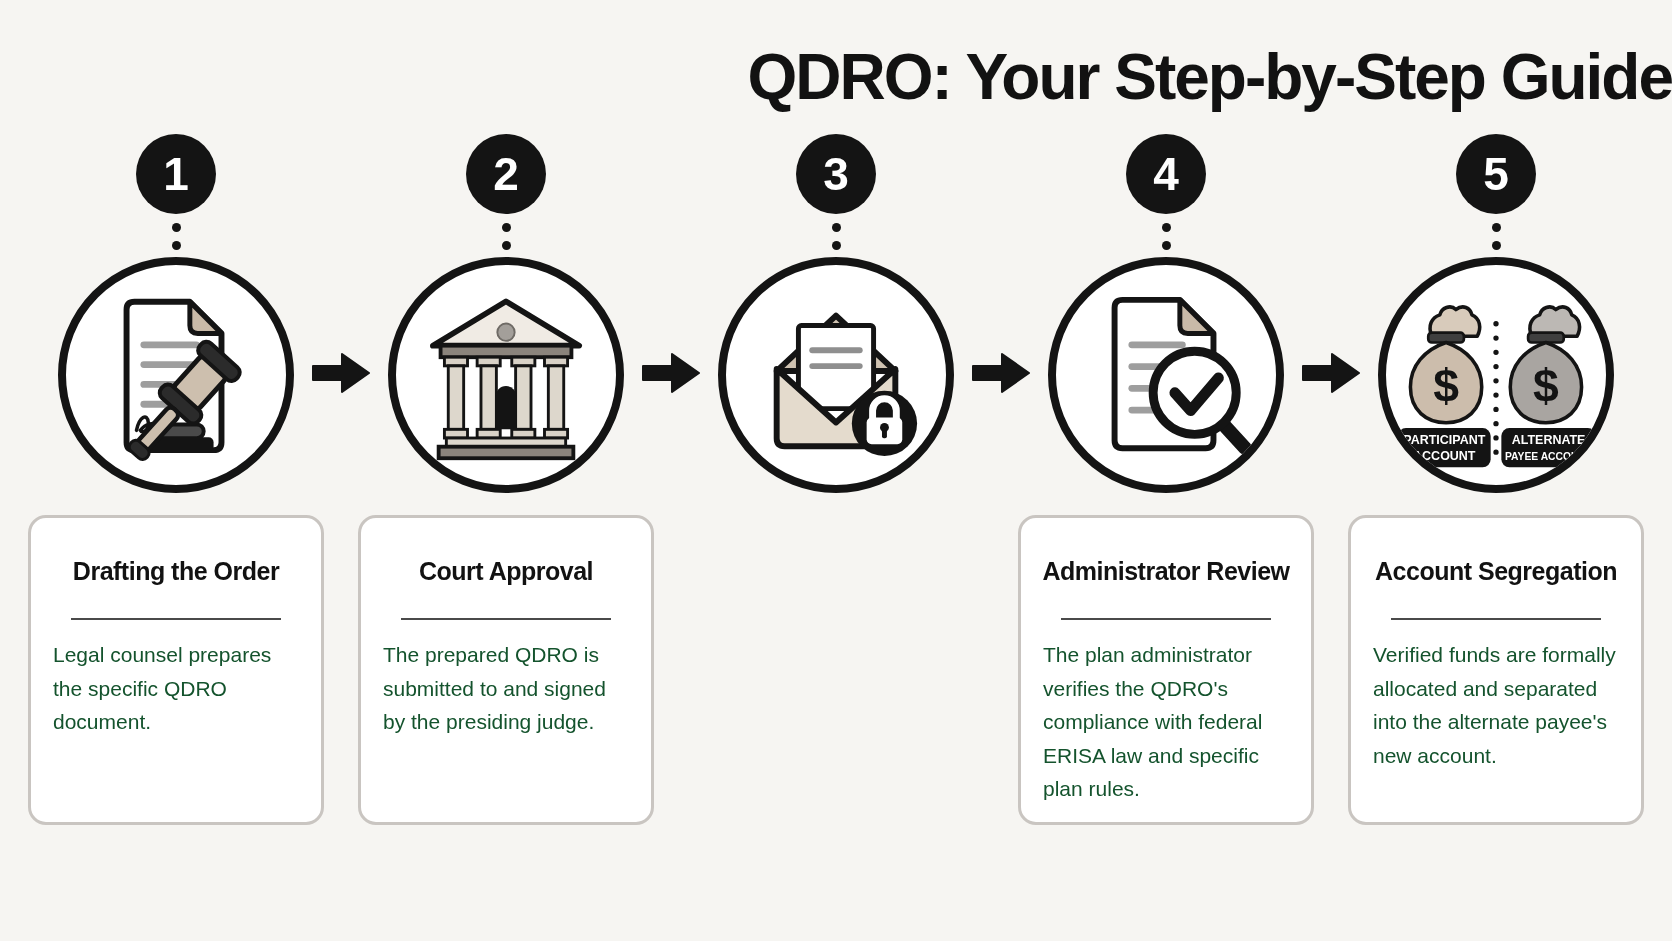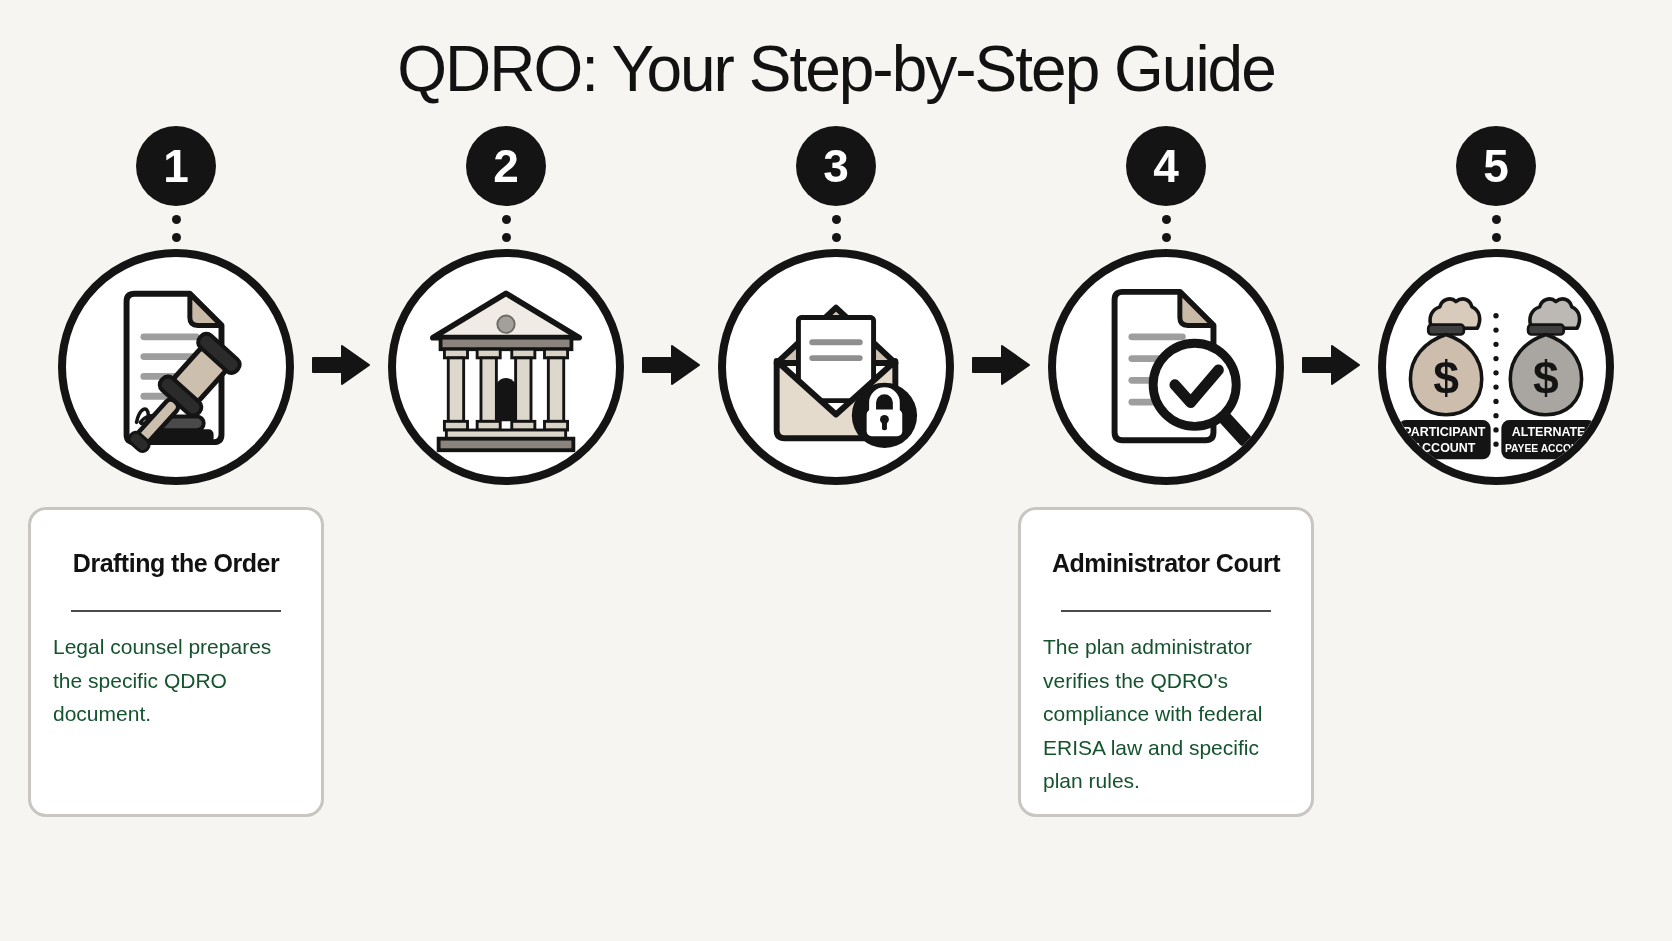--- a/index.html
+++ b/index.html
@@ -4,26 +4,26 @@
 <style>
   * { margin: 0; padding: 0; box-sizing: border-box; }
   html, body {
     width: 1672px; height: 941px;
     background: #f6f5f2;
     font-family: "Liberation Sans", "DejaVu Sans", sans-serif;
     color: #161616;
     overflow: hidden;
   }
   .page-title {
-    text-align: center;
+    text-align: right;
     font-size: 64px;
-    font-weight: 400;
+    font-weight: 700;
     letter-spacing: -2px;
     font-stretch: condensed;
-    margin-top: 32px;
+    margin-top: 40px;
     color: #121212;
   }
   .steps-area {
     position: relative;
     margin-top: 20px;
   }
   .steps-grid {
     display: grid;
     grid-template-columns: repeat(5, 1fr);
     column-gap: 34px;
@@ -157,20 +157,25 @@
           <rect x="100" y="83" width="16" height="66" fill="#ddd7cc" stroke="#141414" stroke-width="3"></rect>
           <rect x="96" y="149" width="24" height="9" fill="#d9d2c7" stroke="#141414" stroke-width="3"></rect>
           <rect x="130" y="74" width="24" height="9" fill="#d9d2c7" stroke="#141414" stroke-width="3"></rect>
           <rect x="134" y="83" width="16" height="66" fill="#ddd7cc" stroke="#141414" stroke-width="3"></rect>
           <rect x="130" y="149" width="24" height="9" fill="#d9d2c7" stroke="#141414" stroke-width="3"></rect>
           <path d="M79 149 v-34 a11 11 0 0 1 22 0 v34 Z" fill="#141414"></path>
           <rect x="28" y="158" width="124" height="9" fill="#ddd7cc" stroke="#141414" stroke-width="3"></rect>
           <rect x="20" y="167" width="140" height="12" fill="#8b847c" stroke="#141414" stroke-width="4"></rect>
         </svg>
       </div>
+      <div class="card">
+        <div class="card-title">Court Approval</div>
+        <div class="divider"></div>
+        <div class="card-desc">The prepared QDRO is submitted to and signed by the presiding judge.</div>
+      </div>
     </div>
 
     <div class="step-col">
       <div class="num-badge">
         <span>3</span>
       </div>
       <div class="dots">
           <i></i>
           <i></i>
         </div>
@@ -205,21 +210,21 @@
           <rect x="52" y="56" width="58" height="7" rx="3.5" fill="#9e9e9e"></rect>
           <rect x="52" y="78" width="58" height="7" rx="3.5" fill="#9e9e9e"></rect>
           <rect x="52" y="100" width="48" height="7" rx="3.5" fill="#9e9e9e"></rect>
           <rect x="52" y="122" width="40" height="7" rx="3.5" fill="#9e9e9e"></rect>
           <line x1="148" y1="140" x2="170" y2="164" stroke="#141414" stroke-width="14" stroke-linecap="round"></line>
           <circle cx="119" cy="108" r="42" fill="#ffffff" stroke="#141414" stroke-width="9"></circle>
           <path d="M99 108 l16 18 28 -33" fill="none" stroke="#141414" stroke-width="11" stroke-linecap="round" stroke-linejoin="round"></path>
         </svg>
       </div>
       <div class="card">
-        <div class="card-title">Administrator Court</div>
+        <div class="card-title">Administrator Review</div>
         <div class="divider"></div>
         <div class="card-desc">The plan administrator verifies the QDRO's compliance with federal ERISA law and specific plan rules.</div>
       </div>
     </div>
 
     <div class="step-col">
       <div class="num-badge">
         <span>5</span>
       </div>
       <div class="dots">
@@ -241,20 +246,25 @@
           <text x="176" y="136" text-anchor="middle" font-size="52" font-weight="800" fill="#141414">$</text>
 
           <rect x="10" y="165" width="104" height="44" rx="9" fill="#141414"></rect>
           <text x="62" y="183" text-anchor="middle" font-size="14" font-weight="800" fill="#ffffff" textLength="92" lengthAdjust="spacingAndGlyphs">PARTICIPANT</text>
           <text x="62" y="201" text-anchor="middle" font-size="14" font-weight="800" fill="#ffffff">ACCOUNT</text>
           <rect x="126" y="165" width="106" height="44" rx="9" fill="#141414"></rect>
           <text x="179" y="183" text-anchor="middle" font-size="14" font-weight="800" fill="#ffffff">ALTERNATE</text>
           <text x="179" y="201" text-anchor="middle" font-size="13" font-weight="800" fill="#ffffff" textLength="98" lengthAdjust="spacingAndGlyphs">PAYEE ACCOUNT</text>
         </svg>
       </div>
+      <div class="card">
+        <div class="card-title">Account Segregation</div>
+        <div class="divider"></div>
+        <div class="card-desc">Verified funds are formally allocated and separated into the alternate payee's new account.</div>
+      </div>
     </div>
 
   </div>
 
   <div class="arrow a1">
     <svg width="58" height="46" viewBox="0 0 58 46">
         <polygon points="1,16 30,16 30,4 57,23 30,42 30,30 1,30" fill="#141414" stroke="#141414" stroke-width="2" stroke-linejoin="round"></polygon>
       </svg>
   </div>
   <div class="arrow a2">

